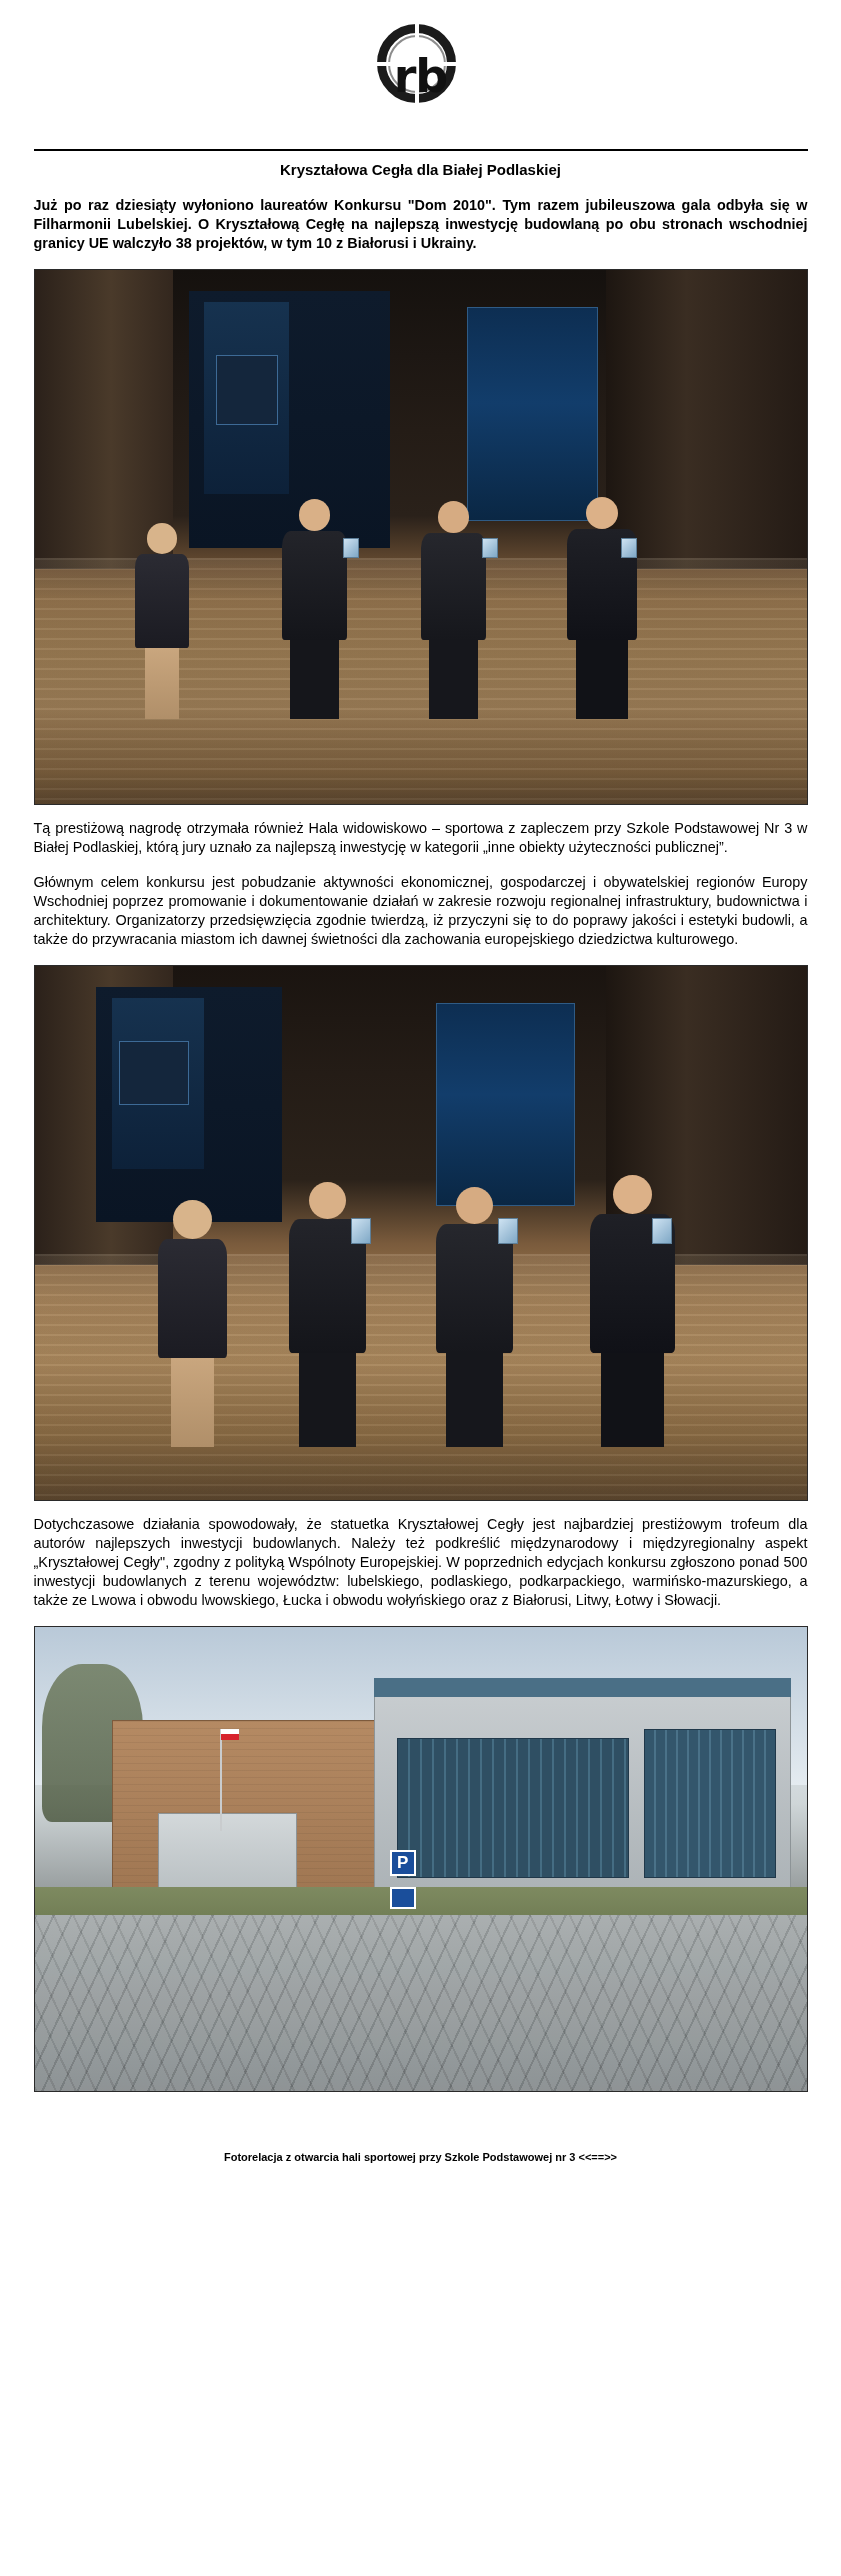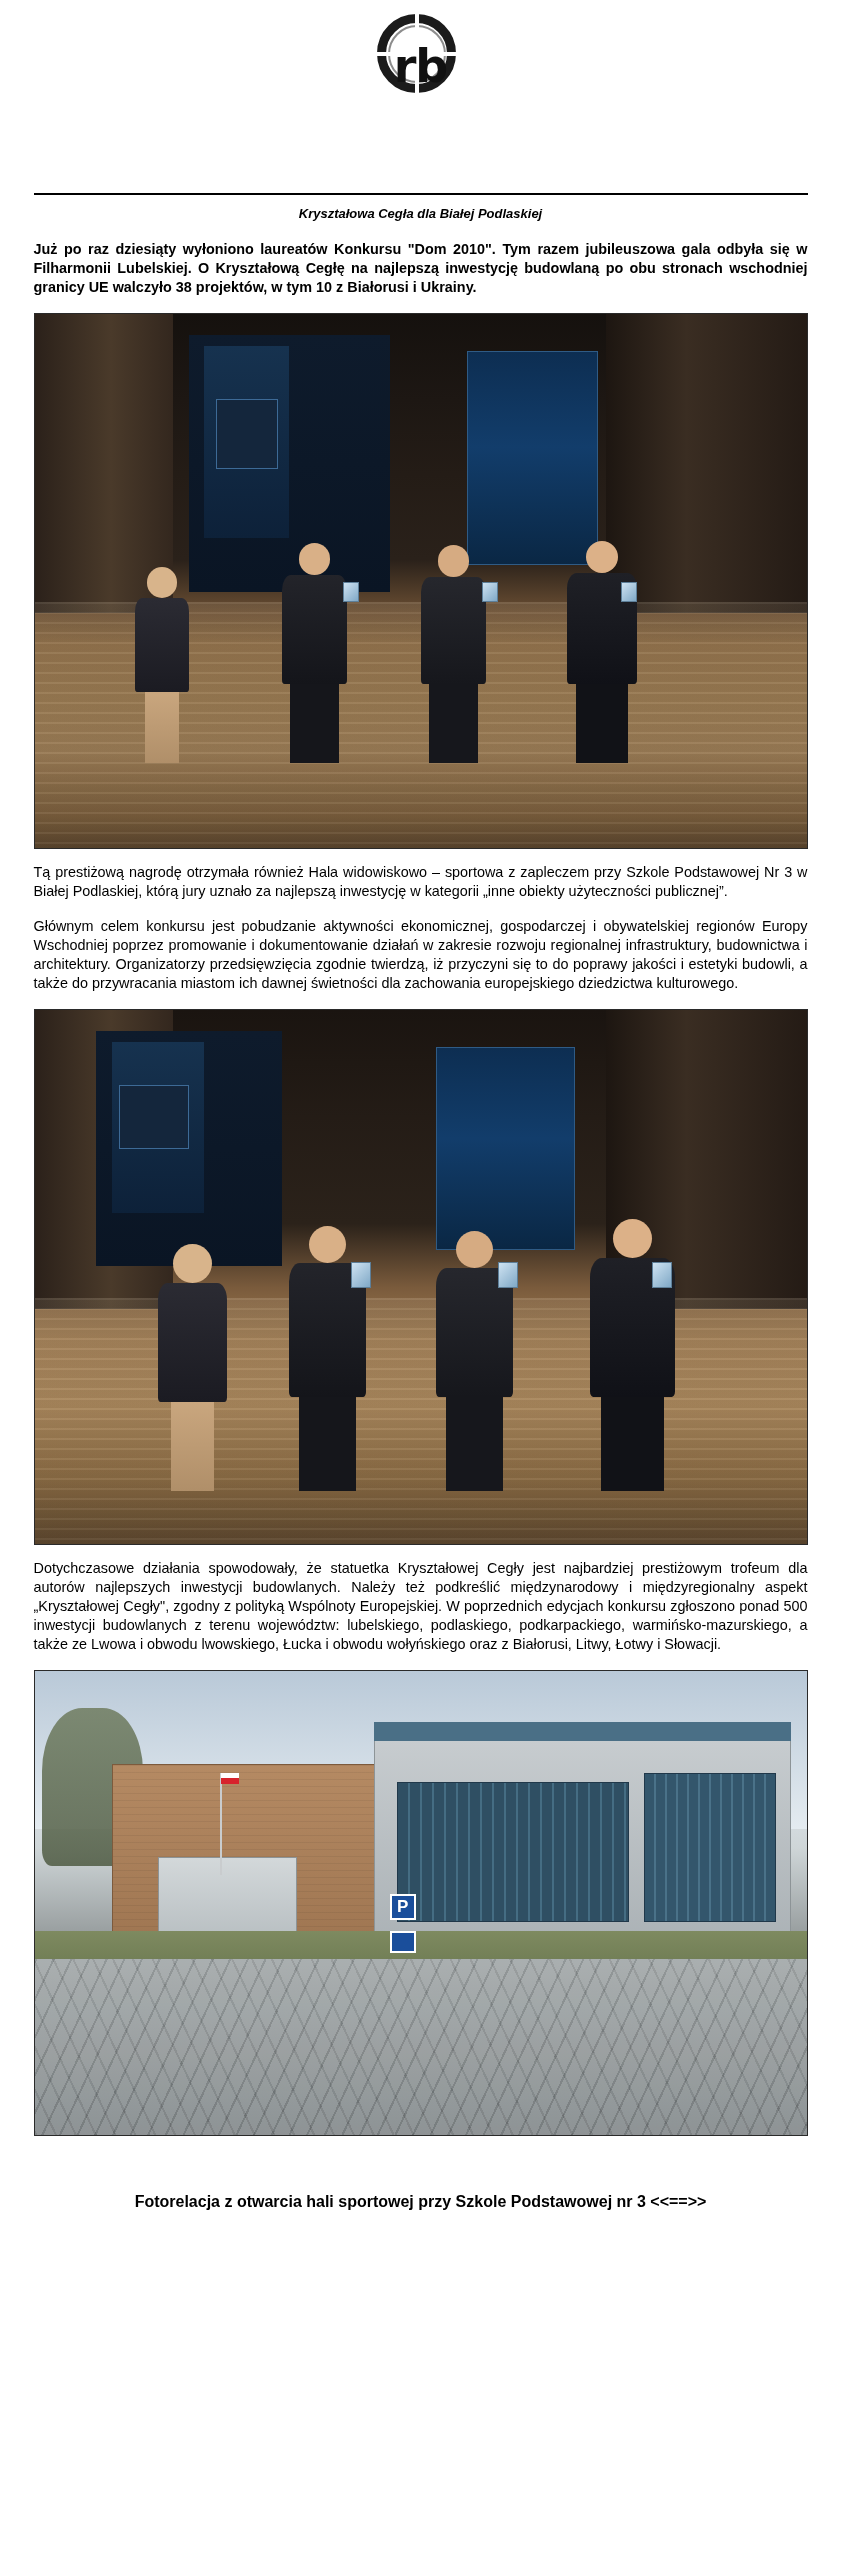--- a/index.html
+++ b/index.html
@@ -14,25 +14,25 @@
   }
   .page {
     width: 841px;
     margin: 0 auto;
     background: #ffffff;
     position: relative;
   }
 
   
   .masthead {
-    height: 193px;
+    height: 149px;
     display: flex;
     align-items: flex-start;
     justify-content: center;
-    padding-top: 10px;
+    padding-top: 20px;
     box-sizing: border-box;
   }
   .logo {
     display: flex;
     align-items: center;
     position: relative;
     height: 95px;
   }
   .logo-mark {
     width: 95px;
@@ -104,25 +104,24 @@
     margin: 0 auto;
     padding-bottom: 30px;
   }
   .rule {
     border-top: 2px solid #000000;
     height: 0;
     margin: 0 0 10px 0;
   }
   .headline {
     text-align: center;
-    font-size: 13px;
+    font-size: 15px;
     font-weight: bold;
     line-height: 17px;
     margin: 0 0 18px 0;
-    font-style: italic;
   }
 
   p.body-text {
     font-size: 14.4px;
     line-height: 19px;
     text-align: justify;
     margin: 0 0 16px 0;
   }
   p.lead {
     font-weight: bold;
@@ -330,21 +329,21 @@
   .school .lawn {
     position: absolute; left: 0; top: 56%; width: 100%; height: 9%;
     background: linear-gradient(to bottom, #7e8a60, #6d7a52);
   }
 
   
   .footer {
     width: 774px;
     margin: 0 auto;
     text-align: center;
-    font-size: 16px;
+    font-size: 11px;
     font-weight: bold;
     line-height: 19px;
     padding-top: 12px;
     padding-bottom: 24px;
   }
   .footer .line2 { display: block; }
 </style>
 </head>
 <body>
 

